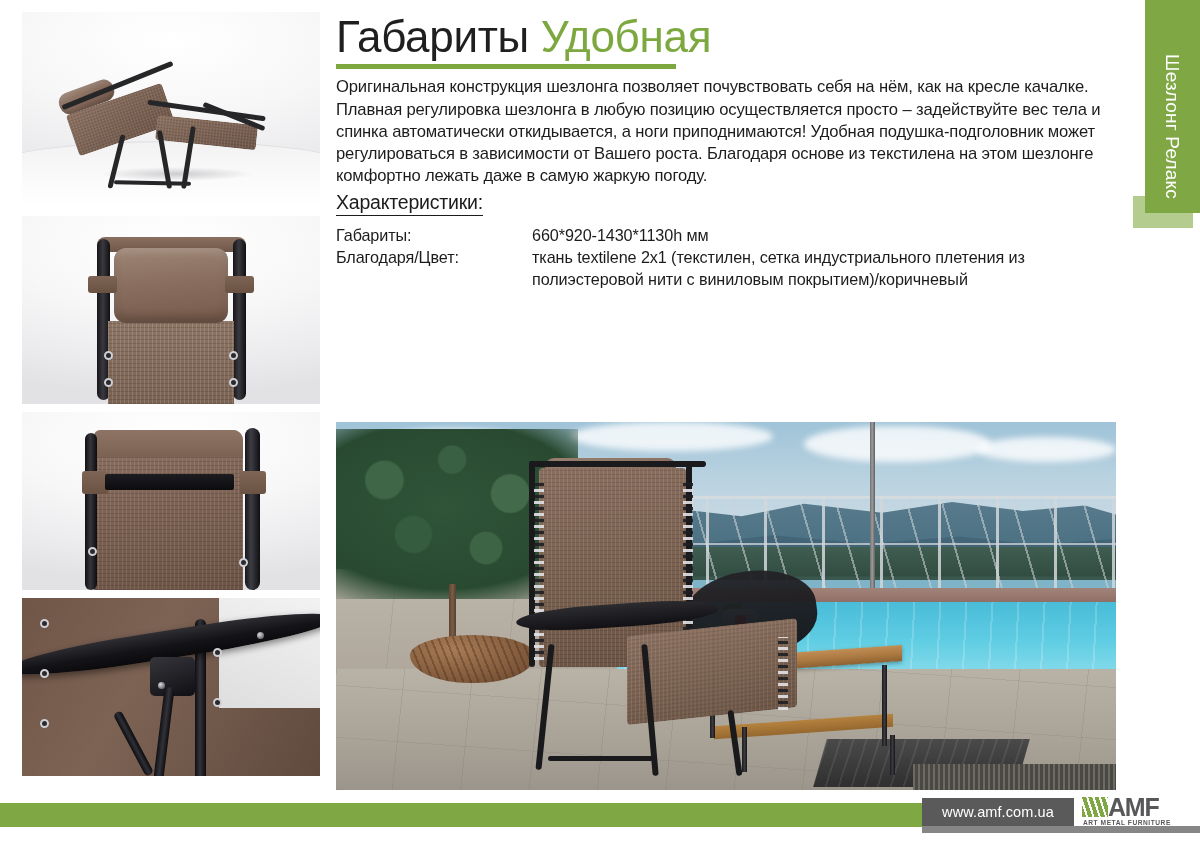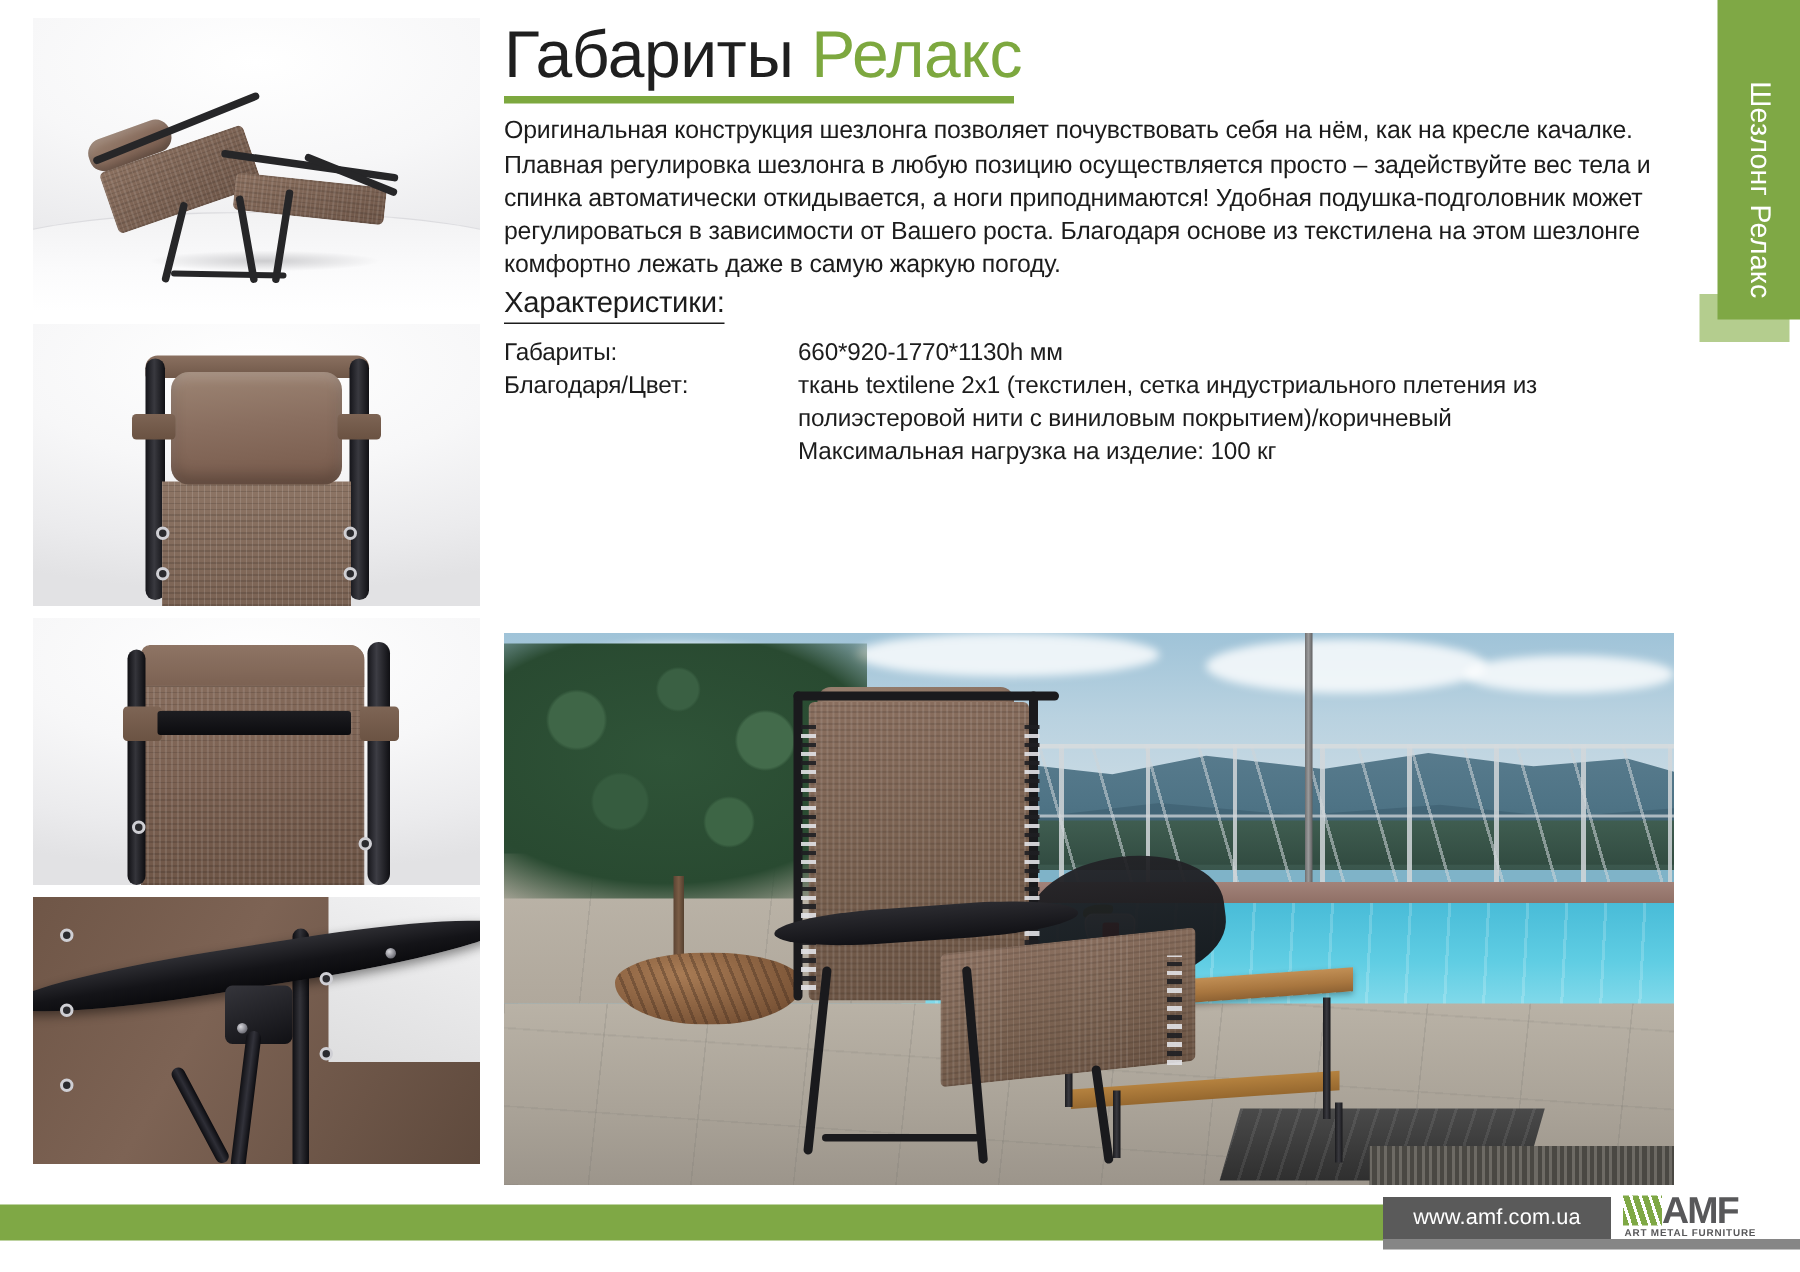--- a/index.html
+++ b/index.html
@@ -584,41 +584,37 @@
     <div class="bungee" style="left:6%;top:40%;"></div>
     <div class="bungee" style="left:6%;top:68%;"></div>
     <div class="bungee" style="left:64%;top:28%;"></div>
     <div class="bungee" style="left:64%;top:56%;"></div>
   </div>
 </div>
 
 <div class="content">
   <h1 class="title">
     <span>Габариты</span>
-    <span class="accent">Релакс</span>
+    <span class="accent">Удобная</span>
   </h1>
   <div class="title-rule"></div>
 
   <p class="desc">Оригинальная конструкция шезлонга позволяет почувствовать себя на нём, как на кресле качалке. Плавная регулировка шезлонга в любую позицию осуществляется просто – задействуйте вес тела и спинка автоматически откидывается, а ноги приподнимаются! Удобная подушка-подголовник может регулироваться в зависимости от Вашего роста. Благодаря основе из текстилена на этом шезлонге комфортно лежать даже в самую жаркую погоду.</p>
 
   <div class="specs-head">Характеристики:</div>
 
   <table class="specs">
     <tbody>
       <tr>
         <td class="spec-label">Габариты:</td>
-        <td class="spec-value">660*920-1770*1130h мм</td>
+        <td class="spec-value">660*920-1430*1130h мм</td>
       </tr>
       <tr>
         <td class="spec-label">Благодаря/Цвет:</td>
         <td class="spec-value">ткань textilene 2х1 (текстилен, сетка индустриального плетения из полиэстеровой нити с виниловым покрытием)/коричневый</td>
-      </tr>
-      <tr>
-        <td class="spec-label"></td>
-        <td class="spec-value">Максимальная нагрузка на изделие: 100 кг</td>
       </tr>
     </tbody>
   </table>
 </div>
 
 <div class="pool-photo">
   <div class="sky"></div>
   <div class="cloud" style="left:4%;top:2%;width:22%;height:9%;"></div>
   <div class="cloud" style="left:30%;top:0%;width:26%;height:8%;"></div>
   <div class="cloud" style="left:60%;top:1%;width:24%;height:10%;"></div>

